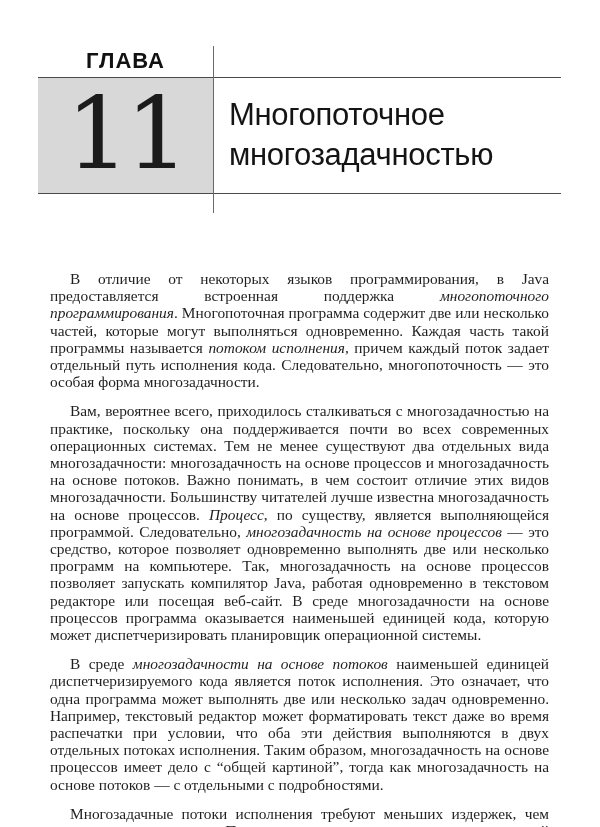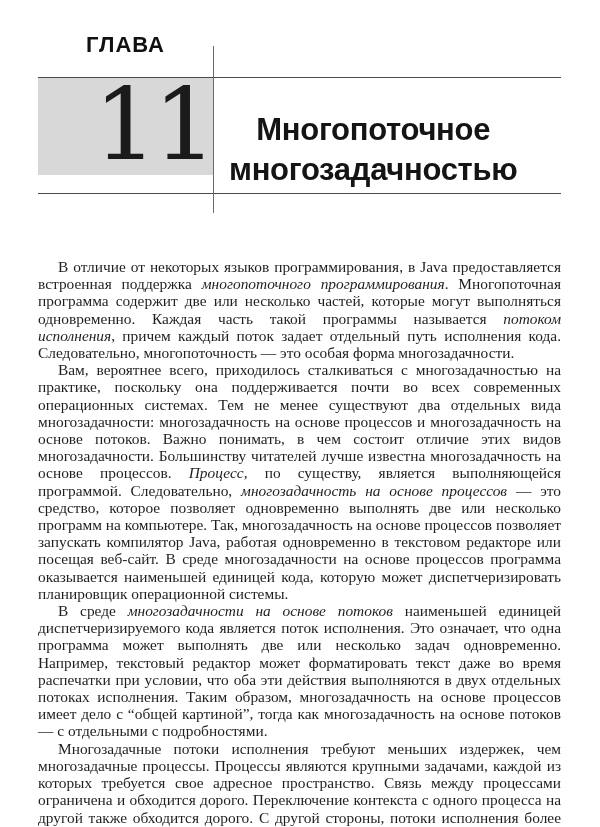--- a/index.html
+++ b/index.html
@@ -14,21 +14,21 @@
   body{background:#888;font-family:"Liberation Serif", serif;}
   .page{
     position:relative;
     width:600px;height:827px;
     background:var(--page-bg);
     margin:0 auto;
     overflow:hidden;
   }
   .chapter-label{
     position:absolute;
-    left:38px;top:32px;width:175px;
+    left:38px;top:48px;width:175px;
     text-align:center;
     font-family:"Liberation Sans", sans-serif;
     font-weight:bold;
     font-size:22px;
     letter-spacing:1px;
     color:#111;
   }
   .rule{
     position:absolute;
     left:38px;width:523px;height:1px;
@@ -38,56 +38,55 @@
   .rule.bottom{top:193px;}
   .vrule{
     position:absolute;
     left:213px;top:46px;
     width:1px;height:167px;
     background:var(--vrule-color);
   }
   .chapter-box{
     position:absolute;
     left:38px;top:78px;
-    width:175px;height:97px;
+    width:175px;height:115px;
     background:var(--box-bg);
-    display:flex;align-items:center;justify-content:flex-end;
+    display:flex;align-items:center;justify-content:center;
   }
   .chapter-number{
     font-family:"DejaVu Serif","Liberation Serif", serif;
     font-size:100px;
     line-height:1;
     color:#1b1b1b;
     letter-spacing:-4px;
     transform:translateY(-2px);
   }
   .title{
     position:absolute;
-    left:229px;top:110px;
+    left:229px;top:95px;
     margin:0;
     font-family:"Liberation Sans", sans-serif;
-    font-weight:bold;
+    font-weight:normal;
     font-size:31px;
     line-height:40px;
     color:var(--title-color);
     letter-spacing:-0.3px;
-    text-align:center;
   }
   .body-text{
     position:absolute;
     left:38px;top:258px;
     width:523px;
     font-family:"Liberation Serif", serif;
     font-size:15.4px;
     line-height:17.2px;
     color:var(--text-color);
     text-align:justify;
   }
   .body-text p{
-    margin:0;
+    margin:12px;
     text-indent:20px;
   }
   .body-text em{font-style:italic;}
 </style>
 </head>
 <body>
 
 <div class="page">
 
   <div class="chapter-label">ГЛАВА</div>

